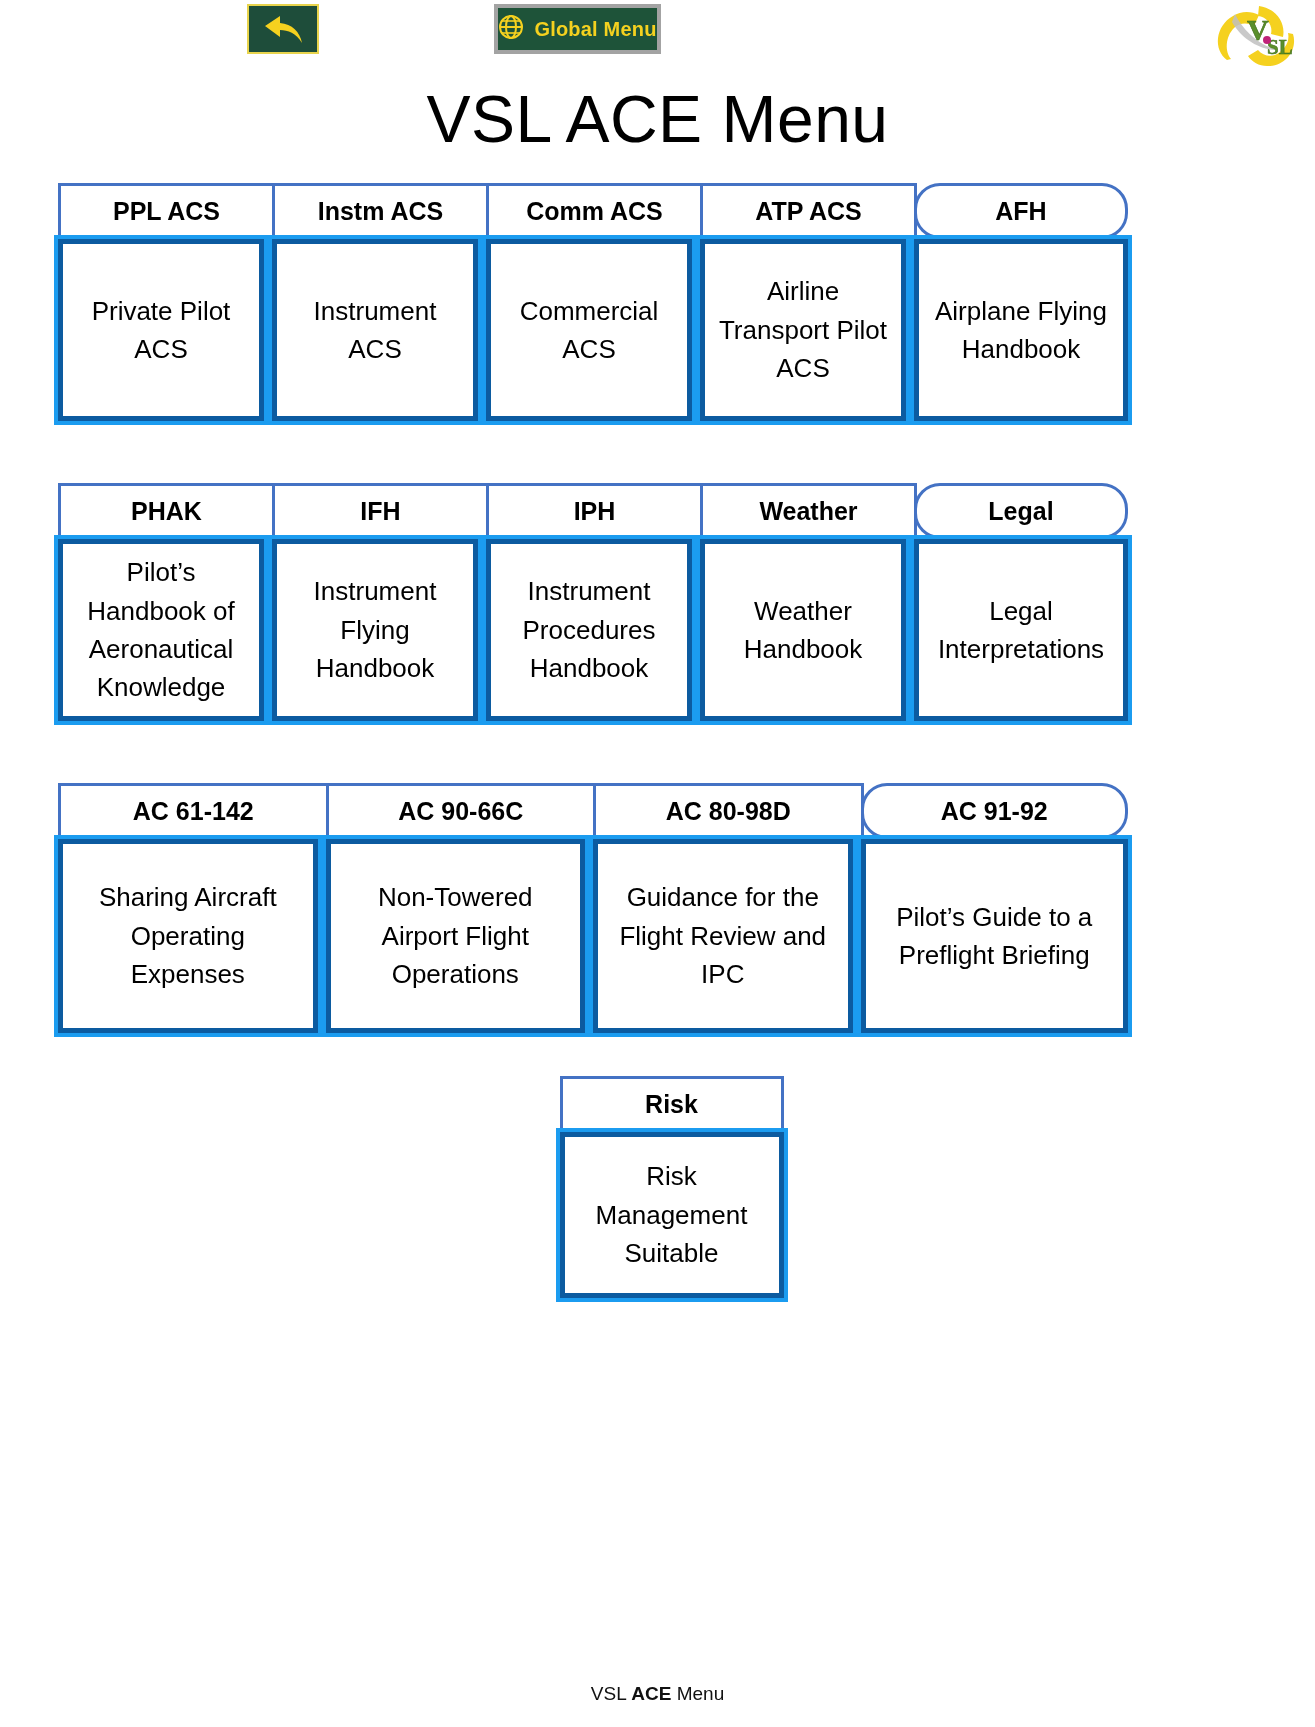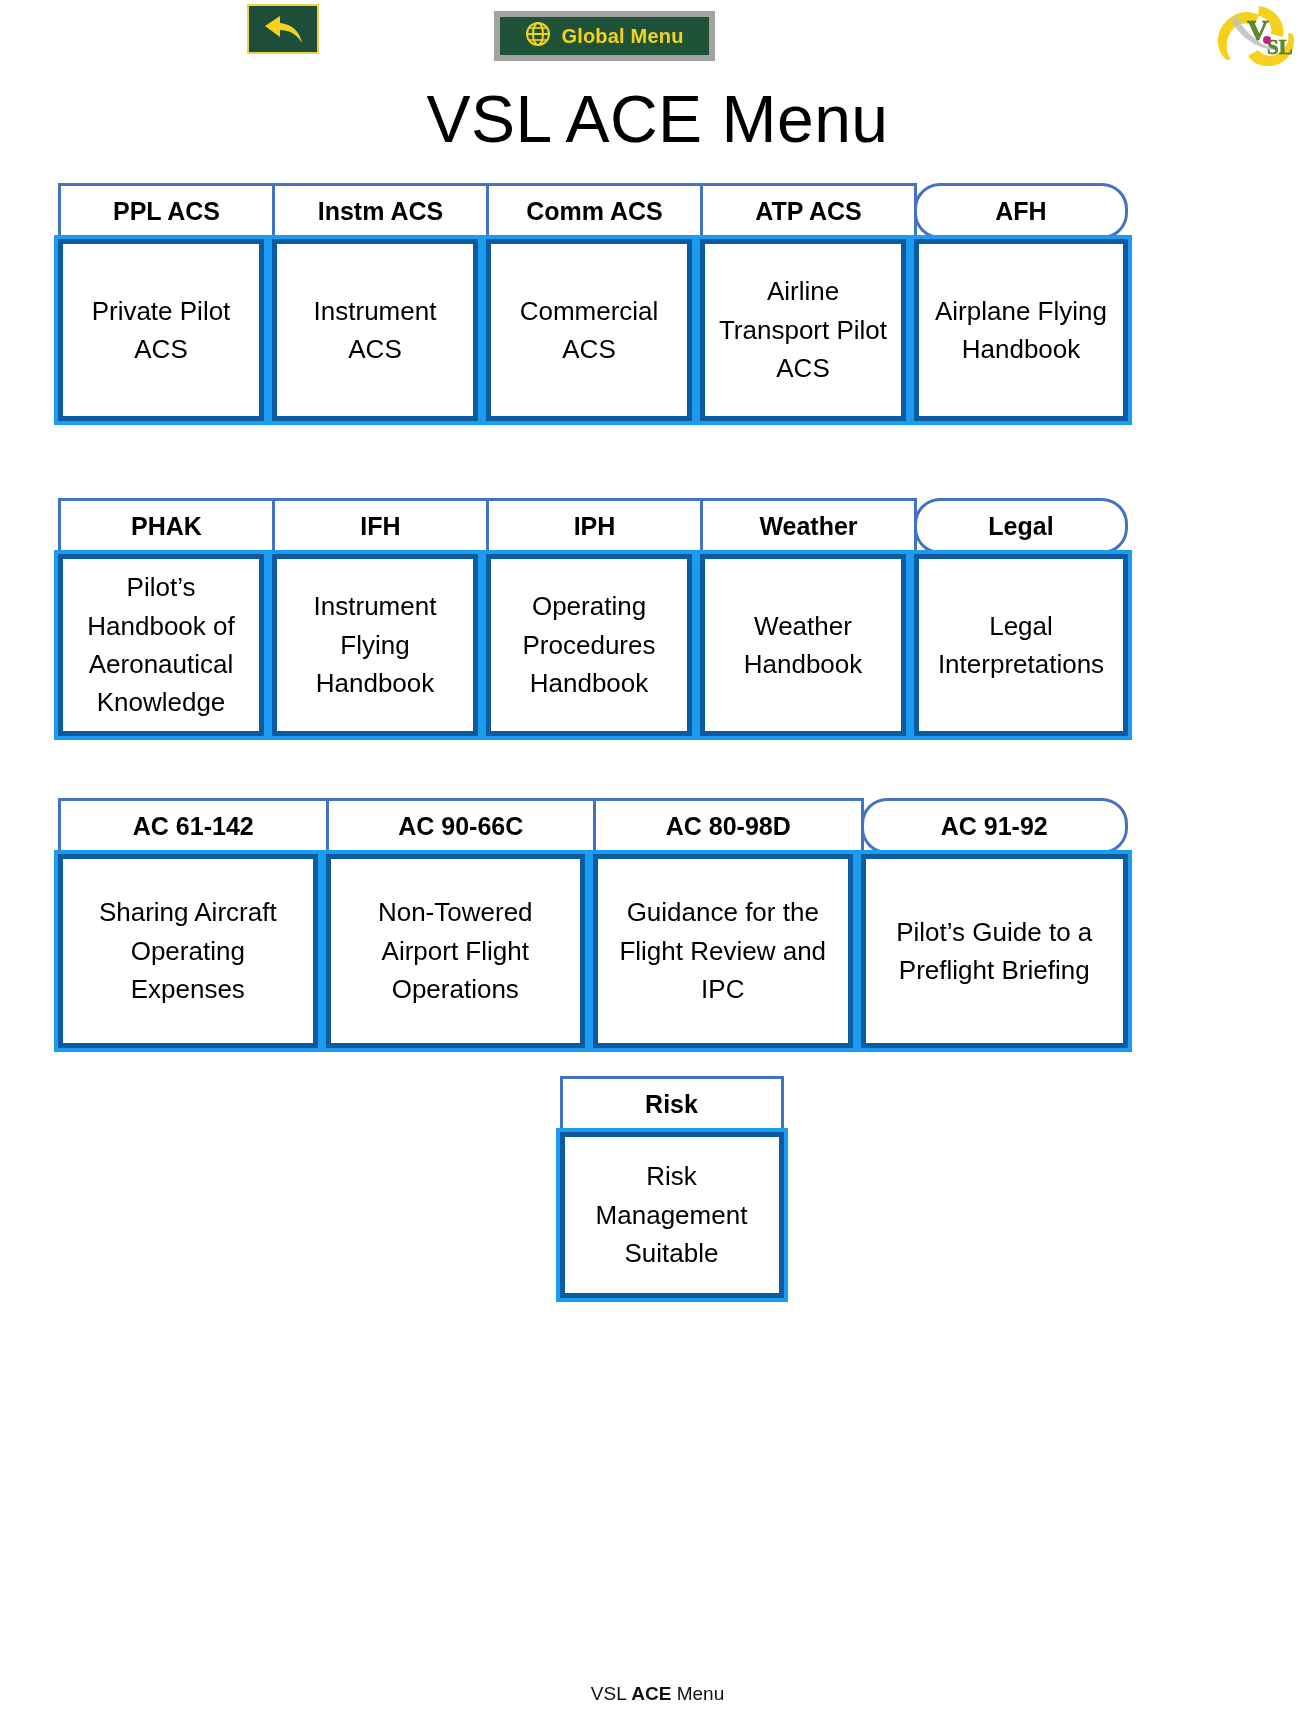--- a/index.html
+++ b/index.html
@@ -35,25 +35,25 @@
     border: 2px solid #E8D44D;
     display: flex;
     align-items: center;
     justify-content: center;
   }
   .back-btn svg { display: block; }
 
   .global-btn {
     position: absolute;
     left: 494px;
-    top: 11px;
-    width: 221px;
+    top: 4px;
+    width: 167px;
     height: 50px;
     background: #1E5339;
-    border: 6px solid #a3a3a3;
+    border: 4px solid #a3a3a3;
     display: flex;
     align-items: center;
     justify-content: center;
     gap: 10px;
   }
   .global-btn .gm-label {
     color: #F5D11F;
     font-size: 20px;
     font-weight: bold;
     letter-spacing: 0.2px;
@@ -88,21 +88,21 @@
     position: absolute;
     top: 183px;
     left: 58px;
     width: 1070px;
   }
 
   .section {
     display: flex;
     width: 100%;
   }
-  .section.s1 { margin-bottom: 15px; }
+  .section.s1 { margin-bottom: 0; }
   .gap { height: 62px; }
 
   .cell {
     position: relative;
     flex: 1 1 0;
     display: flex;
     flex-direction: column;
   }
 
   
@@ -254,21 +254,21 @@
     <div class="cell">
       <div class="cell-head">PHAK</div>
       <div class="cell-body">Pilot’s Handbook of Aeronautical Knowledge</div>
     </div>
     <div class="cell">
       <div class="cell-head">IFH</div>
       <div class="cell-body">Instrument Flying Handbook</div>
     </div>
     <div class="cell">
       <div class="cell-head">IPH</div>
-      <div class="cell-body">Operating Procedures Handbook</div>
+      <div class="cell-body">Instrument Procedures Handbook</div>
     </div>
     <div class="cell">
       <div class="cell-head">Weather</div>
       <div class="cell-body">Weather Handbook</div>
     </div>
     <div class="cell">
       <div class="cell-head">Legal</div>
       <div class="cell-body">Legal Interpretations</div>
     </div>
   </div>

